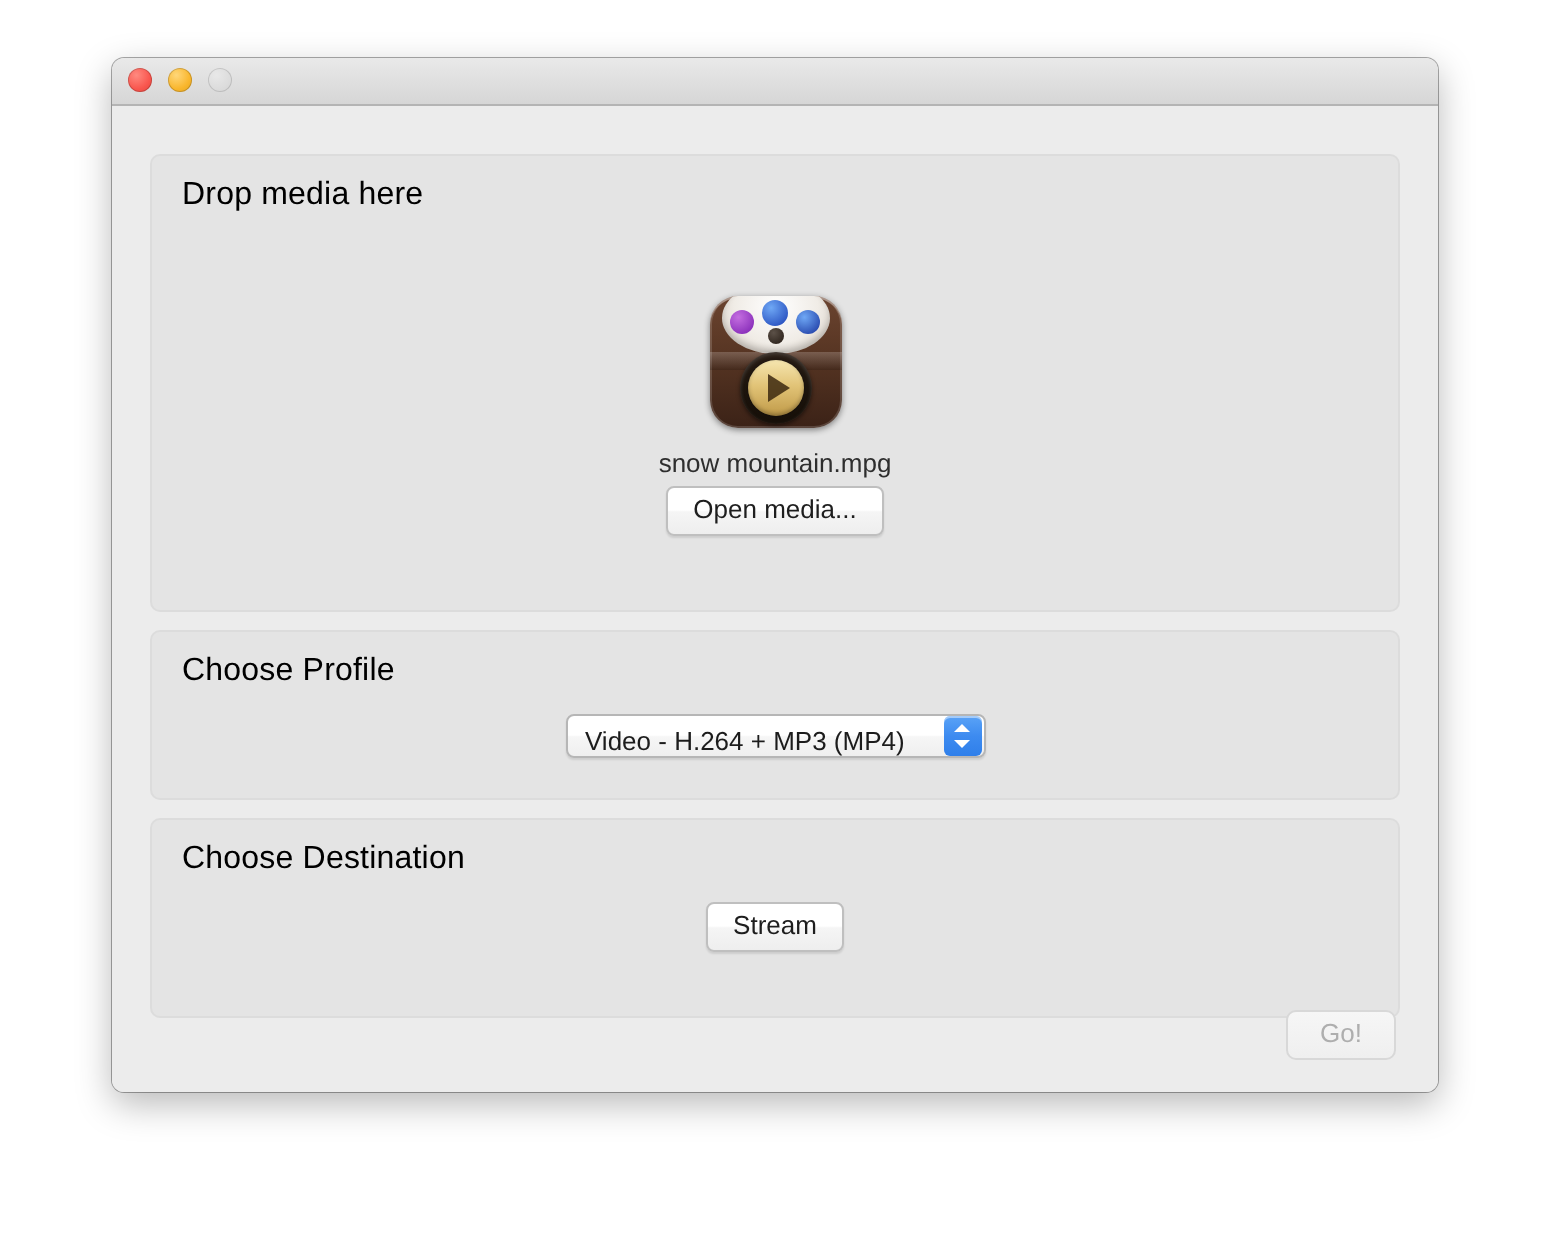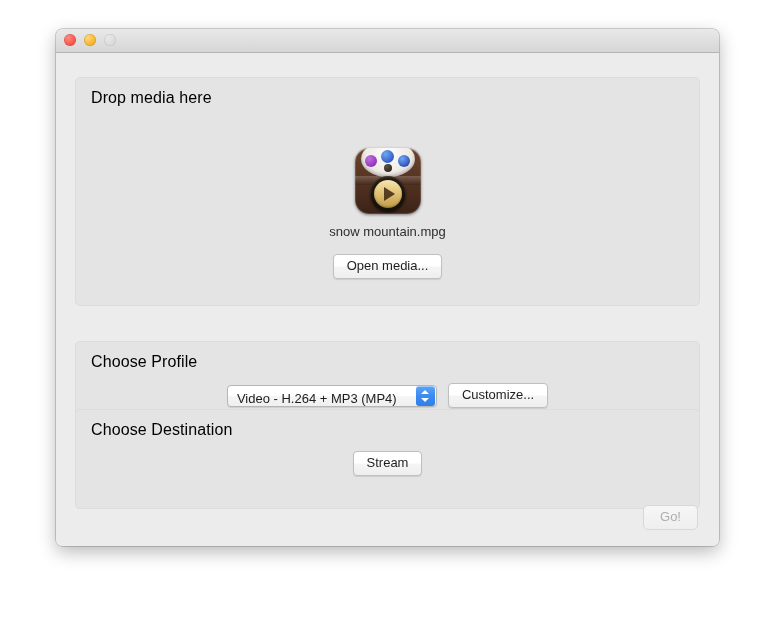--- a/index.html
+++ b/index.html
@@ -209,25 +209,25 @@
   }
   .btn.disabled {
     color: #aeaeae;
     background: linear-gradient(to bottom, #f6f6f6 0%, #efefef 100%);
     border-color: #d8d8d8;
     box-shadow: none;
     text-align: center;
   }
 
   .open-media-row {
-    margin-top: 15px;
-  }
-
-  
-  .panel-profile { top: 262px; height: 85px; margin-top: 26px; }
+    margin-top: 4px;
+  }
+
+  
+  .panel-profile { top: 262px; height: 85px; }
   .profile-row {
     position: absolute;
     left: 0; right: 0;
     top: 41px;
     display: flex;
     justify-content: center;
     align-items: center;
     gap: 11px;
   }
 
@@ -344,21 +344,20 @@
     <div class="panel panel-profile">
       <div class="panel-title">Choose Profile</div>
       <div class="profile-row">
         <span class="popup">
           <span class="popup-label">Video - H.264 + MP3 (MP4)</span>
           <span class="popup-arrowbox">
             <span class="up"></span>
             <span class="dn"></span>
           </span>
         </span>
-        <span class="btn">Customize...</span>
       </div>
     </div>
 
     <div class="panel panel-dest">
       <div class="panel-title">Choose Destination</div>
       <div class="dest-row">
         <span class="btn">Stream</span>
       </div>
     </div>
 

